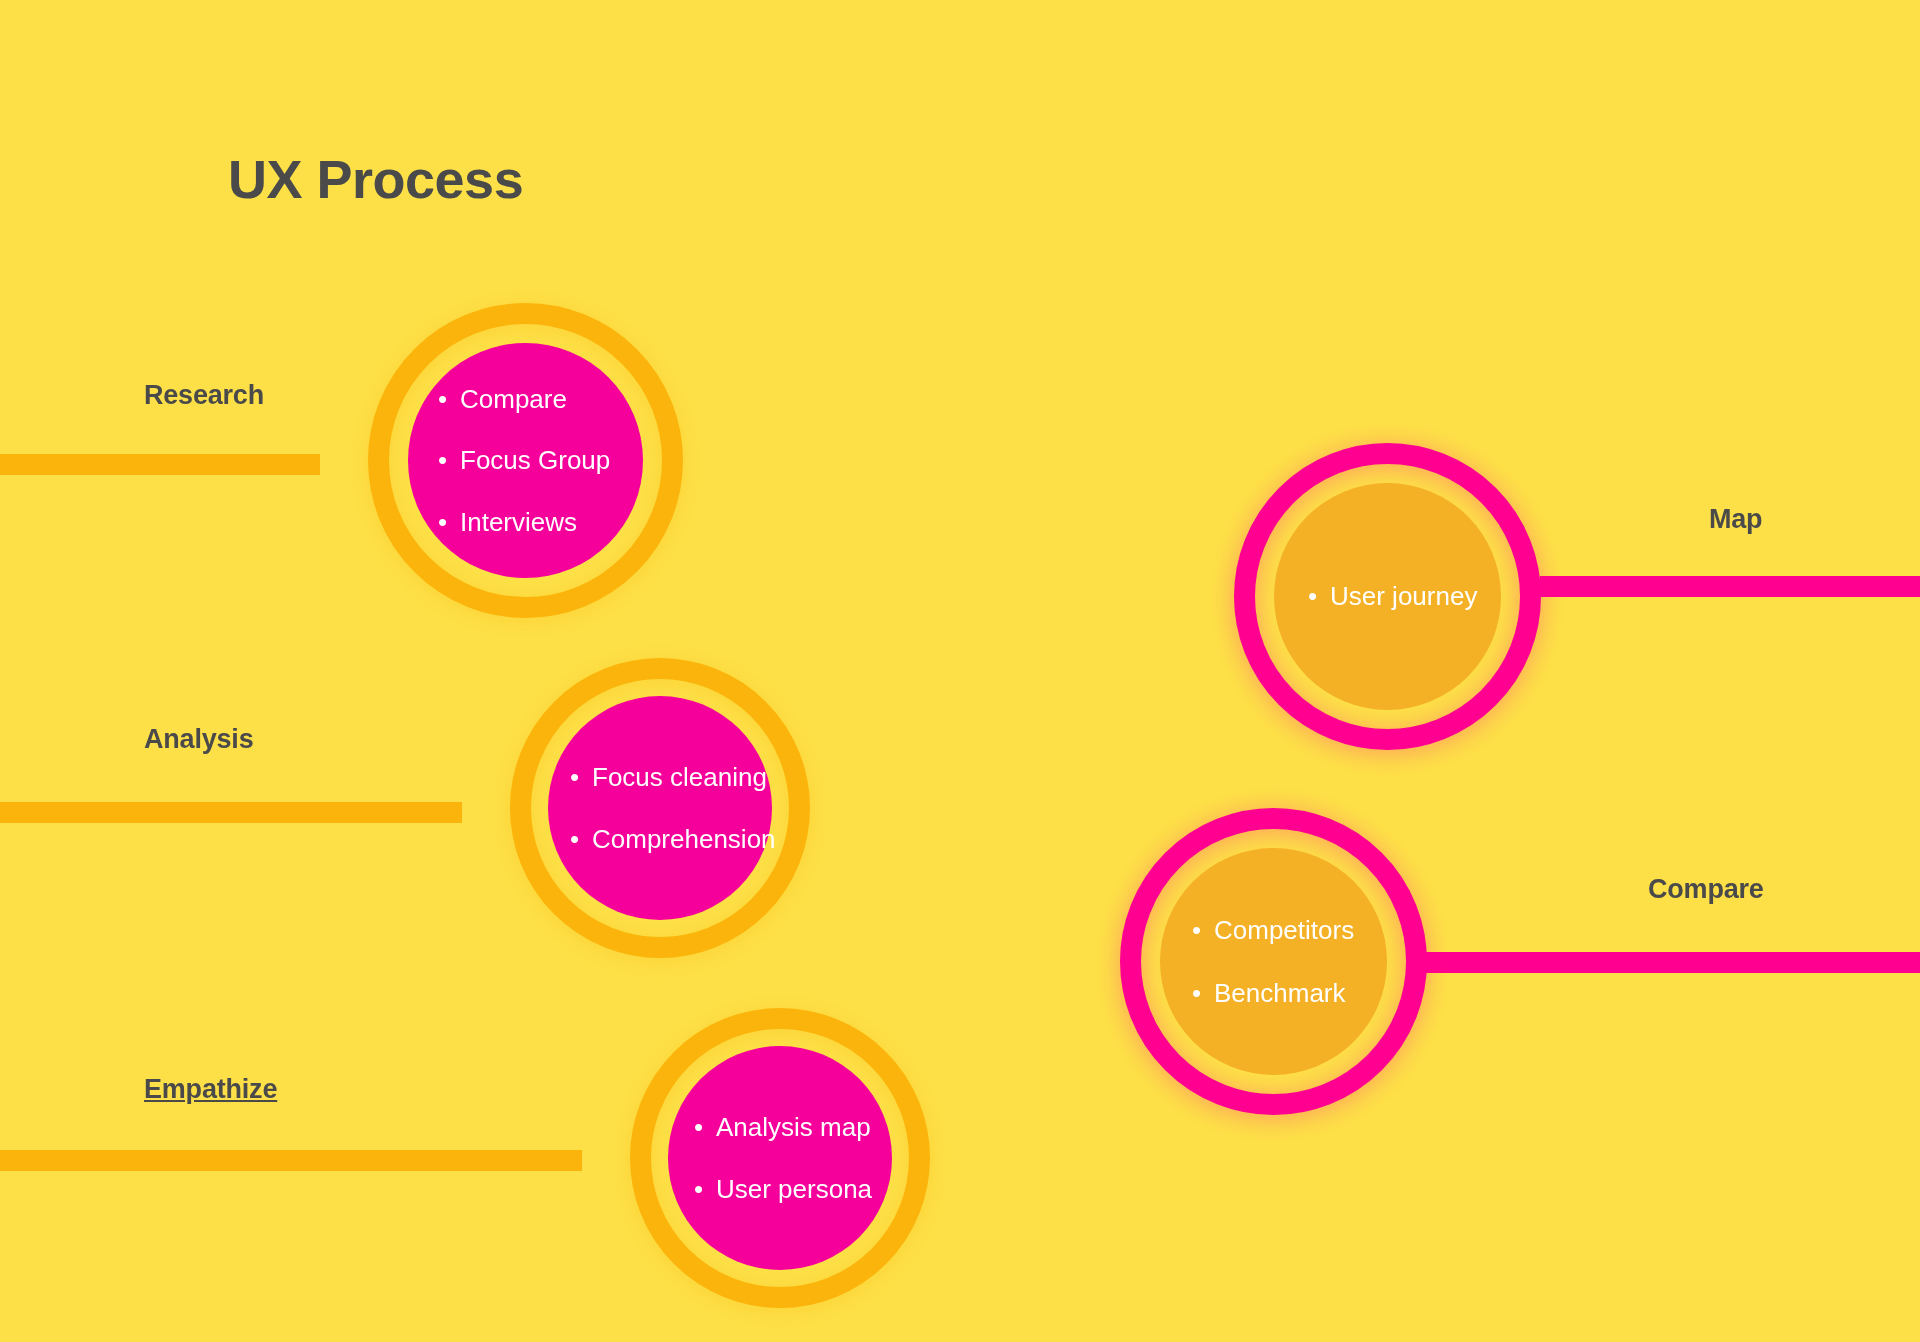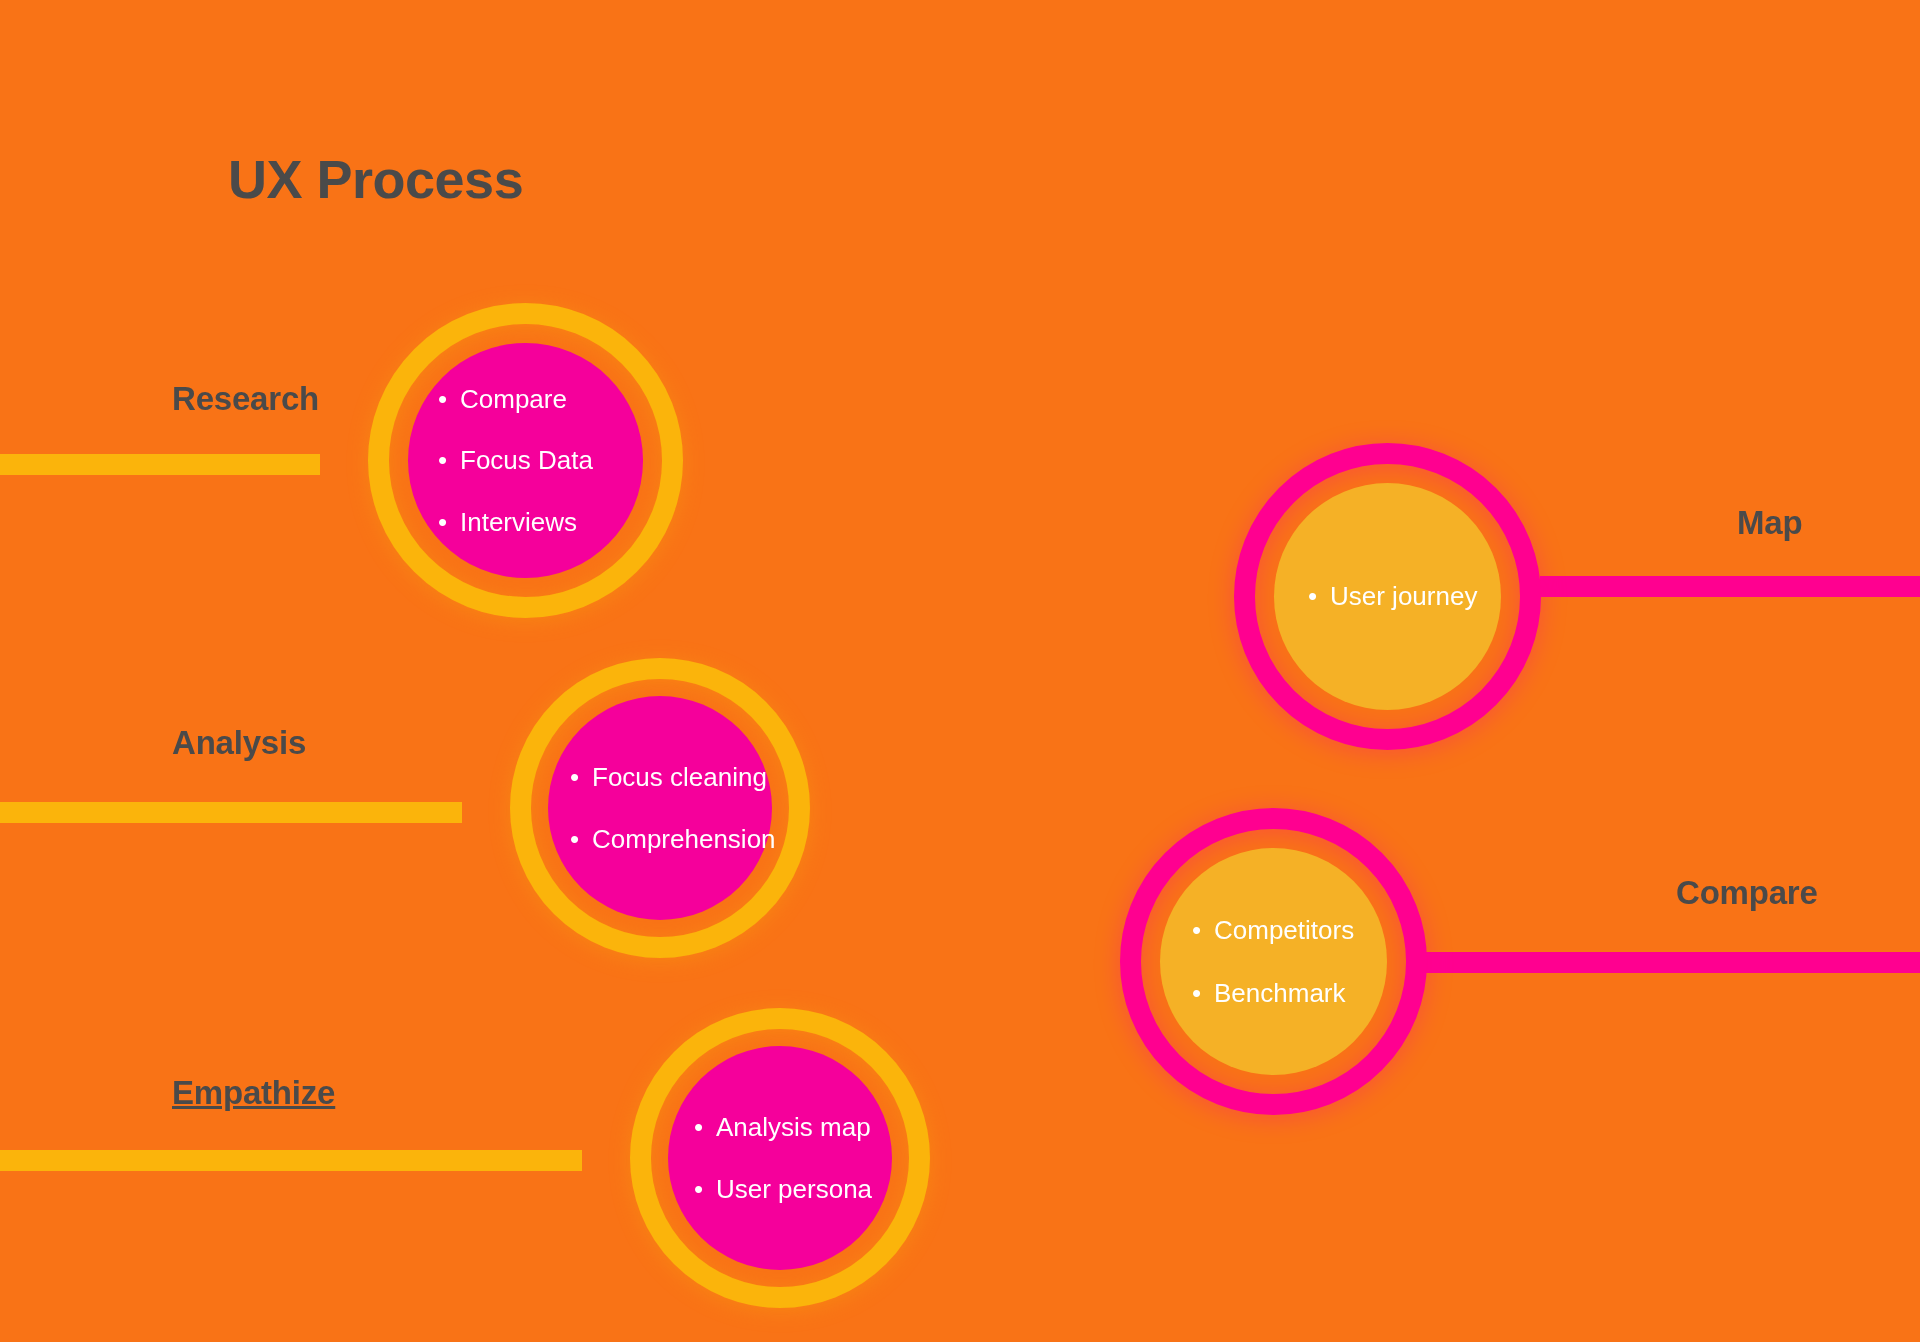--- a/index.html
+++ b/index.html
@@ -12,21 +12,21 @@
     height: 1342px;
     background: #fffcf4;
     font-family: "Liberation Sans", sans-serif;
     overflow: hidden;
   }
 
   #canvas {
     position: relative;
     width: 1920px;
     height: 1342px;
-    background: #f97316;
+    background: #fde047;
     overflow: hidden;
   }
 
   
   .page-title {
     position: absolute;
     left: 228px;
     top: 148px;
     font-size: 54px;
     font-weight: bold;
@@ -111,26 +111,25 @@
   
   .gap-48 .bullets li { margin-bottom: 29px; }
   .gap-48 .bullets li:last-child { margin-bottom: 0; }
   .gap-56 .bullets li { margin-bottom: 30px; }
   .gap-56 .bullets li:last-child { margin-bottom: 0; }
   .gap-0  .bullets li { margin-bottom: 0; }
 
   
   .stage-label {
     position: absolute;
-    font-size: 33px;
+    font-size: 27px;
     font-weight: bold;
     color: #4a4a4a;
     white-space: nowrap;
     letter-spacing: -0.2px;
-    margin-left: 28px;
   }
 </style>
 </head>
 <body>
 
 <div id="canvas">
 
   <div class="page-title">UX Process</div>
 
   <div class="connector left-orange" style="top:454px; width:320px;"></div>
@@ -145,21 +144,21 @@
   <div class="node orange-ring magenta-core gap-48" style="left:368px; top:303px; width:315px; height:315px;">
     <div class="ring"></div>
     <div class="core" style="left:40px; top:40px; right:40px; bottom:40px; padding-left:30px;">
       <ul class="bullets">
         <li>
             <span class="dot">•</span>
             <span>Compare</span>
           </li>
         <li>
             <span class="dot">•</span>
-            <span>Focus Data</span>
+            <span>Focus Group</span>
           </li>
         <li>
             <span class="dot">•</span>
             <span>Interviews</span>
           </li>
       </ul>
     </div>
   </div>
 
   <div class="stage-label" style="left:144px; top:724px;text-align:right;">Analysis</div>

